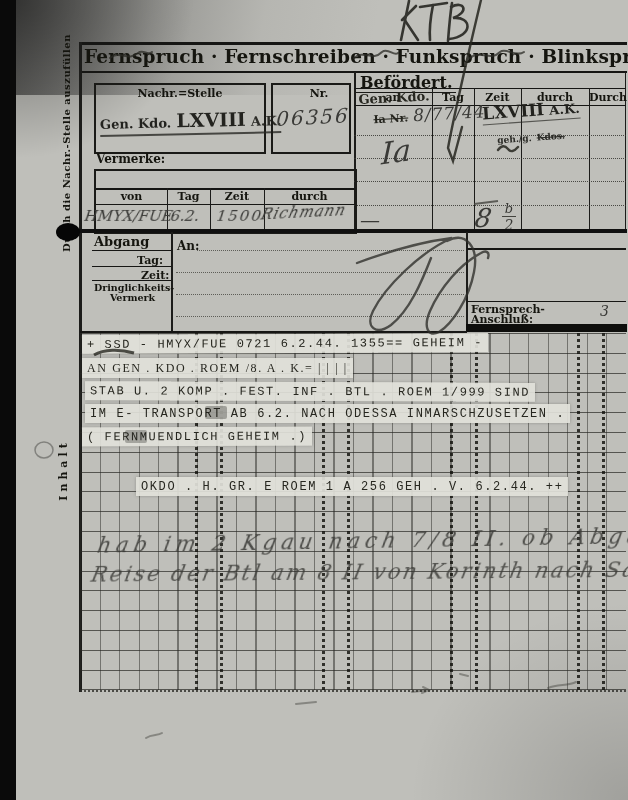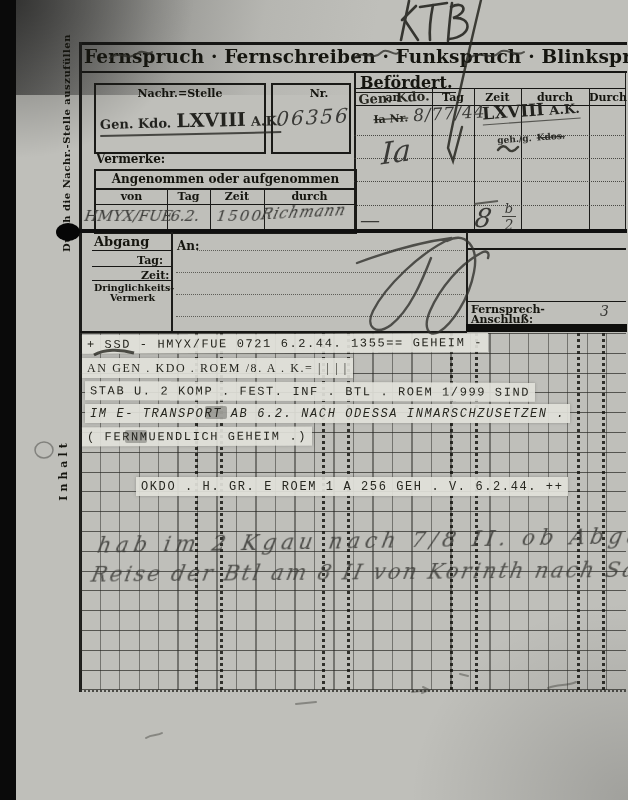--- a/index.html
+++ b/index.html
@@ -104,21 +104,20 @@
   <div class="abs hw" style="left:382px;top:136px;font-size:30px;transform:rotate(-8deg) skewX(-10deg);">Ia</div>
   <div class="abs hw" style="left:360px;top:208px;font-size:20px;">—</div>
   <div class="abs hw" style="left:477px;top:203px;font-size:26px;transform:skewX(-8deg);">8</div>
   <div class="abs" style="left:502px;top:201px;text-align:center;">
     <div class="hw" style="font-size:13px;">b</div>
     <div style="width:14px;height:0;border-top:1.5px solid #44443f;margin:0 auto;"></div>
     <div class="hw" style="font-size:14px;">2</div>
   </div>
 
   <div class="abs" style="left:94px;top:169px;width:259px;height:61px;border:2px solid #1a1a17;">
-    <div class="abs serifb" style="left:0;top:1px;width:100%;text-align:center;font-size:12px;">Angenommen oder aufgenommen</div>
     <div class="abs hline" style="left:0;top:17px;width:100%;height:1.5px;"></div>
     <div class="abs serifb" style="left:0;top:19px;width:71px;text-align:center;font-size:11px;">von</div>
     <div class="abs serifb" style="left:71px;top:19px;width:43px;text-align:center;font-size:11px;">Tag</div>
     <div class="abs serifb" style="left:114px;top:19px;width:54px;text-align:center;font-size:11px;">Zeit</div>
     <div class="abs serifb" style="left:168px;top:19px;width:91px;text-align:center;font-size:11px;">durch</div>
     <div class="abs hline" style="left:0;top:33px;width:100%;height:1px;"></div>
     <div class="abs vline" style="left:71px;top:17px;width:1px;height:44px;"></div>
     <div class="abs vline" style="left:114px;top:17px;width:1px;height:44px;"></div>
     <div class="abs vline" style="left:168px;top:17px;width:1px;height:44px;"></div>
     <div class="abs hw blurhw" style="left:-10px;top:36px;font-size:15px;transform:skewX(-8deg);white-space:nowrap;">HMYX/FUE</div>
@@ -167,21 +166,21 @@
     <div class="dotv" style="left:370px;"></div>
     <div class="dotv" style="left:395px;"></div>
     <div class="dotv" style="left:497px;"></div>
     <div class="dotv" style="left:522px;"></div>
   </div>
   <div class="abs" style="left:80px;top:690px;width:546px;border-top:2px dotted rgba(45,45,40,.8);"></div>
 
   <div class="abs strip" style="left:82px;top:334px;transform:rotate(-.3deg);">+ SSD - HMYX/FUE 0721 6.2.44. 1355== GEHEIM -</div>
   <div class="abs strip" style="left:82px;top:358px;font-family:Liberation Serif, serif;">AN GEN . KDO . ROEM /8. A . K.=  |  |  |  |</div>
   <div class="abs strip" style="left:85px;top:382px;transform:rotate(.2deg);">STAB U. 2 KOMP . FEST. INF . BTL . ROEM 1/999 SIND</div>
-  <div class="abs strip" style="left:85px;top:404px;font-style:italic;">IM E- TRANSPORT AB 6.2. NACH ODESSA INMARSCHZUSETZEN .</div>
+  <div class="abs strip" style="left:85px;top:404px;">IM E- TRANSPORT AB 6.2. NACH ODESSA INMARSCHZUSETZEN .</div>
   <div class="abs strip" style="left:82px;top:427px;transform:rotate(-.2deg);">( FERNMUENDLICH GEHEIM .)</div>
   <div class="abs strip" style="left:136px;top:477px;">OKDO . H. GR. E ROEM 1 A 256 GEH . V. 6.2.44. ++</div>
 
   <div class="abs hw blurhw" style="left:100px;top:534px;font-size:21px;letter-spacing:5px;white-space:nowrap;transform:rotate(-1deg) skewX(-12deg);color:rgba(58,58,54,.85);">hab im 2 Kgau nach 7/8 II. ob Abgan</div>
   <div class="abs hw blurhw" style="left:94px;top:563px;font-size:21px;letter-spacing:2.5px;white-space:nowrap;transform:rotate(-.5deg) skewX(-12deg);color:rgba(58,58,54,.8);">Reise der Btl am 8 II von Korinth nach Salf</div>
 
   <div class="abs" style="left:0;top:0;width:628px;height:800px;pointer-events:none;">
     <svg width="628" height="800" viewBox="0 0 628 800">
       <g stroke="#22221e" stroke-width="2.6" fill="none" stroke-linecap="round" opacity=".88">
         <path d="M 401 40 L 409 1"></path>

